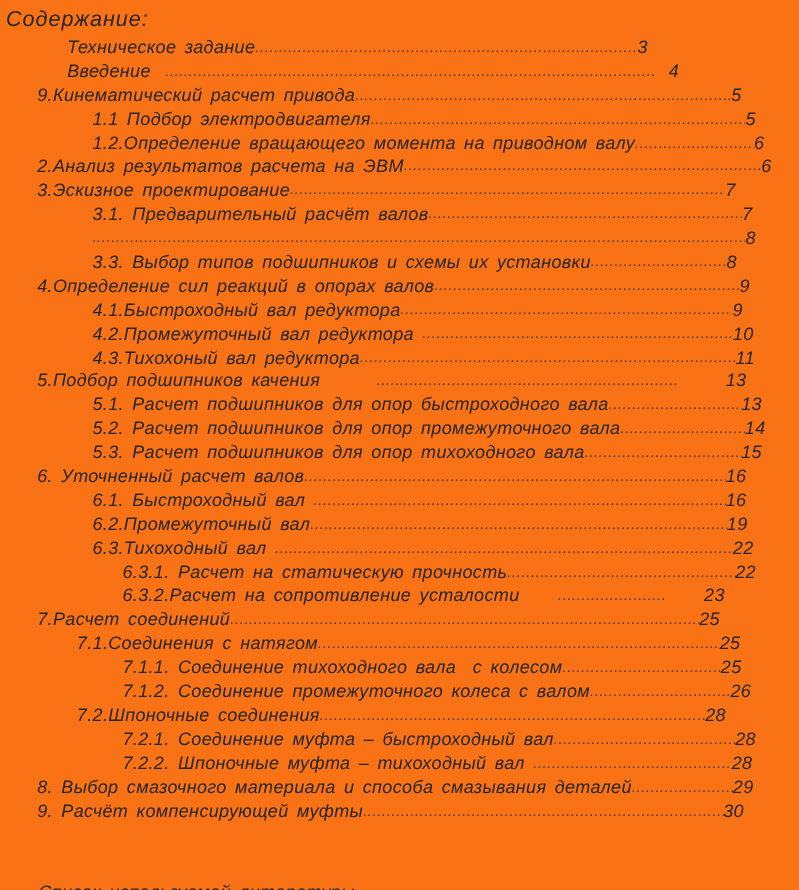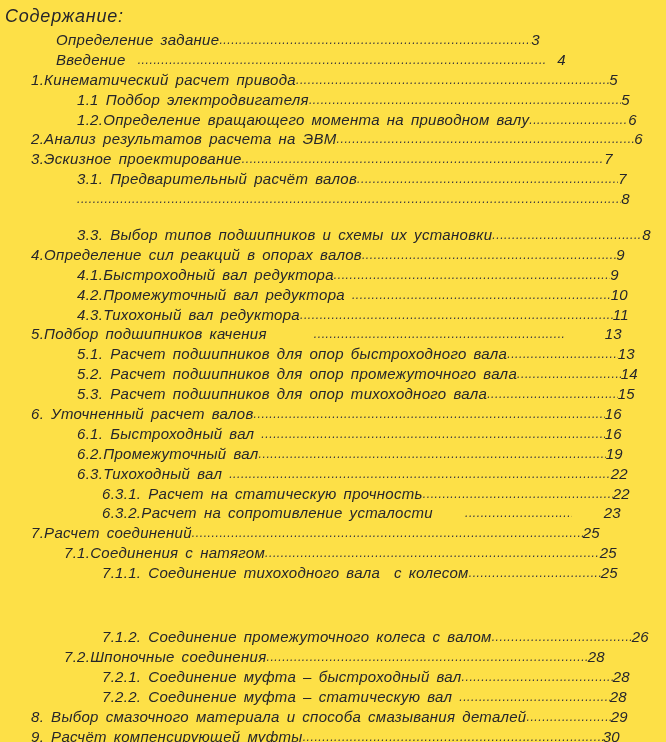--- a/index.html
+++ b/index.html
@@ -1,20 +1,20 @@
 <!DOCTYPE html>
 <html><head>
 <meta charset="utf-8">
 <style>
   html, body { margin: 0; padding: 0; background: #ffffff; }
   .page {
     position: relative;
     width: 666px;
     height: 742px;
-    background: #fde047;
+    background: #f97316;
     overflow: hidden;
     font-family: "Liberation Sans", sans-serif;
     font-style: italic;
     color: #26262b;
     box-sizing: border-box;
   }
   .toc-title {
     font-size: 18px;
     letter-spacing: 0.8px;
     padding: 6px 0 0 5px;
@@ -61,31 +61,31 @@
   }
   .footer-line { height: 19.5px; line-height: 19.5px; margin-top: 48px; }
 </style>
 </head>
 <body>
 
 <div class="page">
   <div class="toc-title">Содержание:</div>
   <div class="entries">
       <div class="entry lvl-front" style="padding-right: 126px;">
-        <span class="label">Определение задание</span>
+        <span class="label">Техническое задание</span>
         <span class="dots"></span>
         <span class="pg">3</span>
       </div>
       <div class="entry lvl-front" style="padding-right: 100px; gap: 12px;">
         <span class="label">Введение</span>
         <span class="dots"></span>
         <span class="pg">4</span>
       </div>
       <div class="entry lvl-chapter" style="padding-right: 48px;">
-        <span class="label">1.Кинематический расчет привода</span>
+        <span class="label">9.Кинематический расчет привода</span>
         <span class="dots"></span>
         <span class="pg">5</span>
       </div>
       <div class="entry lvl-section" style="padding-right: 36px;">
         <span class="label">1.1 Подбор электродвигателя</span>
         <span class="dots"></span>
         <span class="pg">5</span>
       </div>
       <div class="entry lvl-section" style="padding-right: 29px;">
         <span class="label">1.2.Определение вращающего момента на приводном валу</span>
@@ -104,21 +104,21 @@
       </div>
       <div class="entry lvl-section" style="padding-right: 39px;">
         <span class="label">3.1. Предварительный расчёт валов</span>
         <span class="dots"></span>
         <span class="pg">7</span>
       </div>
       <div class="entry lvl-section" style="padding-right: 36px;">
         <span class="dots"></span>
         <span class="pg">8</span>
       </div>
-      <div class="entry lvl-section" style="padding-right: 15px; margin-top: 16px;">
+      <div class="entry lvl-section" style="padding-right: 52px;">
         <span class="label">3.3. Выбор типов подшипников и схемы их установки</span>
         <span class="dots"></span>
         <span class="pg">8</span>
       </div>
       <div class="entry lvl-chapter" style="padding-right: 41px;">
         <span class="label">4.Определение сил реакций в опорах валов</span>
         <span class="dots"></span>
         <span class="pg">9</span>
       </div>
       <div class="entry lvl-section" style="padding-right: 47px;">
@@ -174,57 +174,57 @@
       <div class="entry lvl-section" style="padding-right: 38px;">
         <span class="label">6.3.Тихоходный вал </span>
         <span class="dots"></span>
         <span class="pg">22</span>
       </div>
       <div class="entry lvl-subsection" style="padding-right: 36px;">
         <span class="label">6.3.1. Расчет на статическую прочность</span>
         <span class="dots"></span>
         <span class="pg">22</span>
       </div>
-      <div class="entry lvl-subsection" style="padding-right: 45px; gap: 32px;">
+      <div class="entry lvl-subsection" style="padding-right: 62px; gap: 32px;">
         <span class="label">6.3.2.Расчет на сопротивление усталости</span>
         <span class="dots"></span>
         <span class="pg">23</span>
       </div>
       <div class="entry lvl-chapter" style="padding-right: 66px;">
         <span class="label">7.Расчет соединений</span>
         <span class="dots"></span>
         <span class="pg">25</span>
       </div>
       <div class="entry lvl-section-alt" style="padding-right: 49px;">
         <span class="label">7.1.Соединения с натягом</span>
         <span class="dots"></span>
         <span class="pg">25</span>
       </div>
       <div class="entry lvl-subsection" style="padding-right: 48px;">
         <span class="label">7.1.1. Соединение тихоходного вала  с колесом</span>
         <span class="dots"></span>
         <span class="pg">25</span>
       </div>
-      <div class="entry lvl-subsection" style="padding-right: 17px; margin-top: 44px;">
+      <div class="entry lvl-subsection" style="padding-right: 40px;">
         <span class="label">7.1.2. Соединение промежуточного колеса с валом</span>
         <span class="dots"></span>
         <span class="pg">26</span>
       </div>
       <div class="entry lvl-section-alt" style="padding-right: 61px;">
         <span class="label">7.2.Шпоночные соединения</span>
         <span class="dots"></span>
         <span class="pg">28</span>
       </div>
       <div class="entry lvl-subsection" style="padding-right: 36px;">
         <span class="label">7.2.1. Соединение муфта – быстроходный вал</span>
         <span class="dots"></span>
         <span class="pg">28</span>
       </div>
       <div class="entry lvl-subsection" style="padding-right: 39px;">
-        <span class="label">7.2.2. Соединение муфта – статическую вал </span>
+        <span class="label">7.2.2. Шпоночные муфта – тихоходный вал </span>
         <span class="dots"></span>
         <span class="pg">28</span>
       </div>
       <div class="entry lvl-chapter" style="padding-right: 38px;">
         <span class="label">8. Выбор смазочного материала и способа смазывания деталей</span>
         <span class="dots"></span>
         <span class="pg">29</span>
       </div>
       <div class="entry lvl-chapter" style="padding-right: 46px;">
         <span class="label">9. Расчёт компенсирующей муфты</span>

